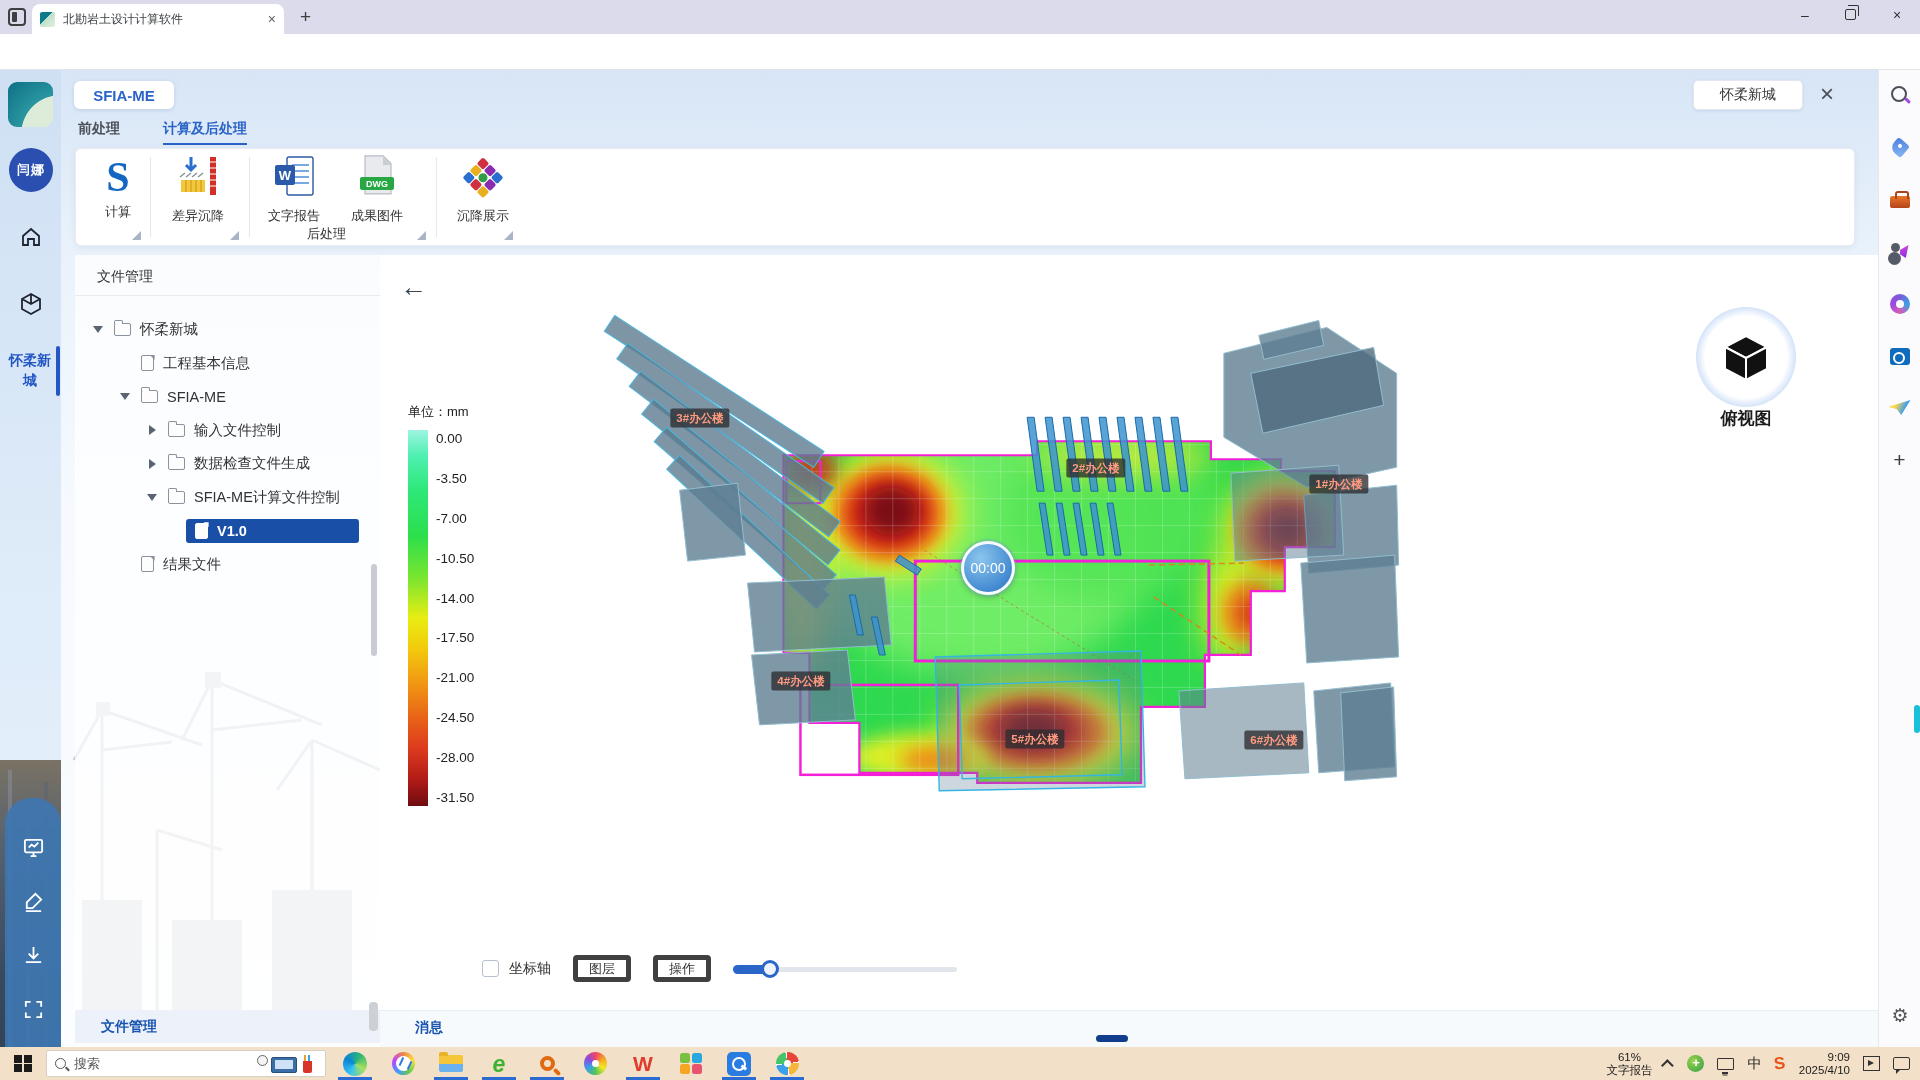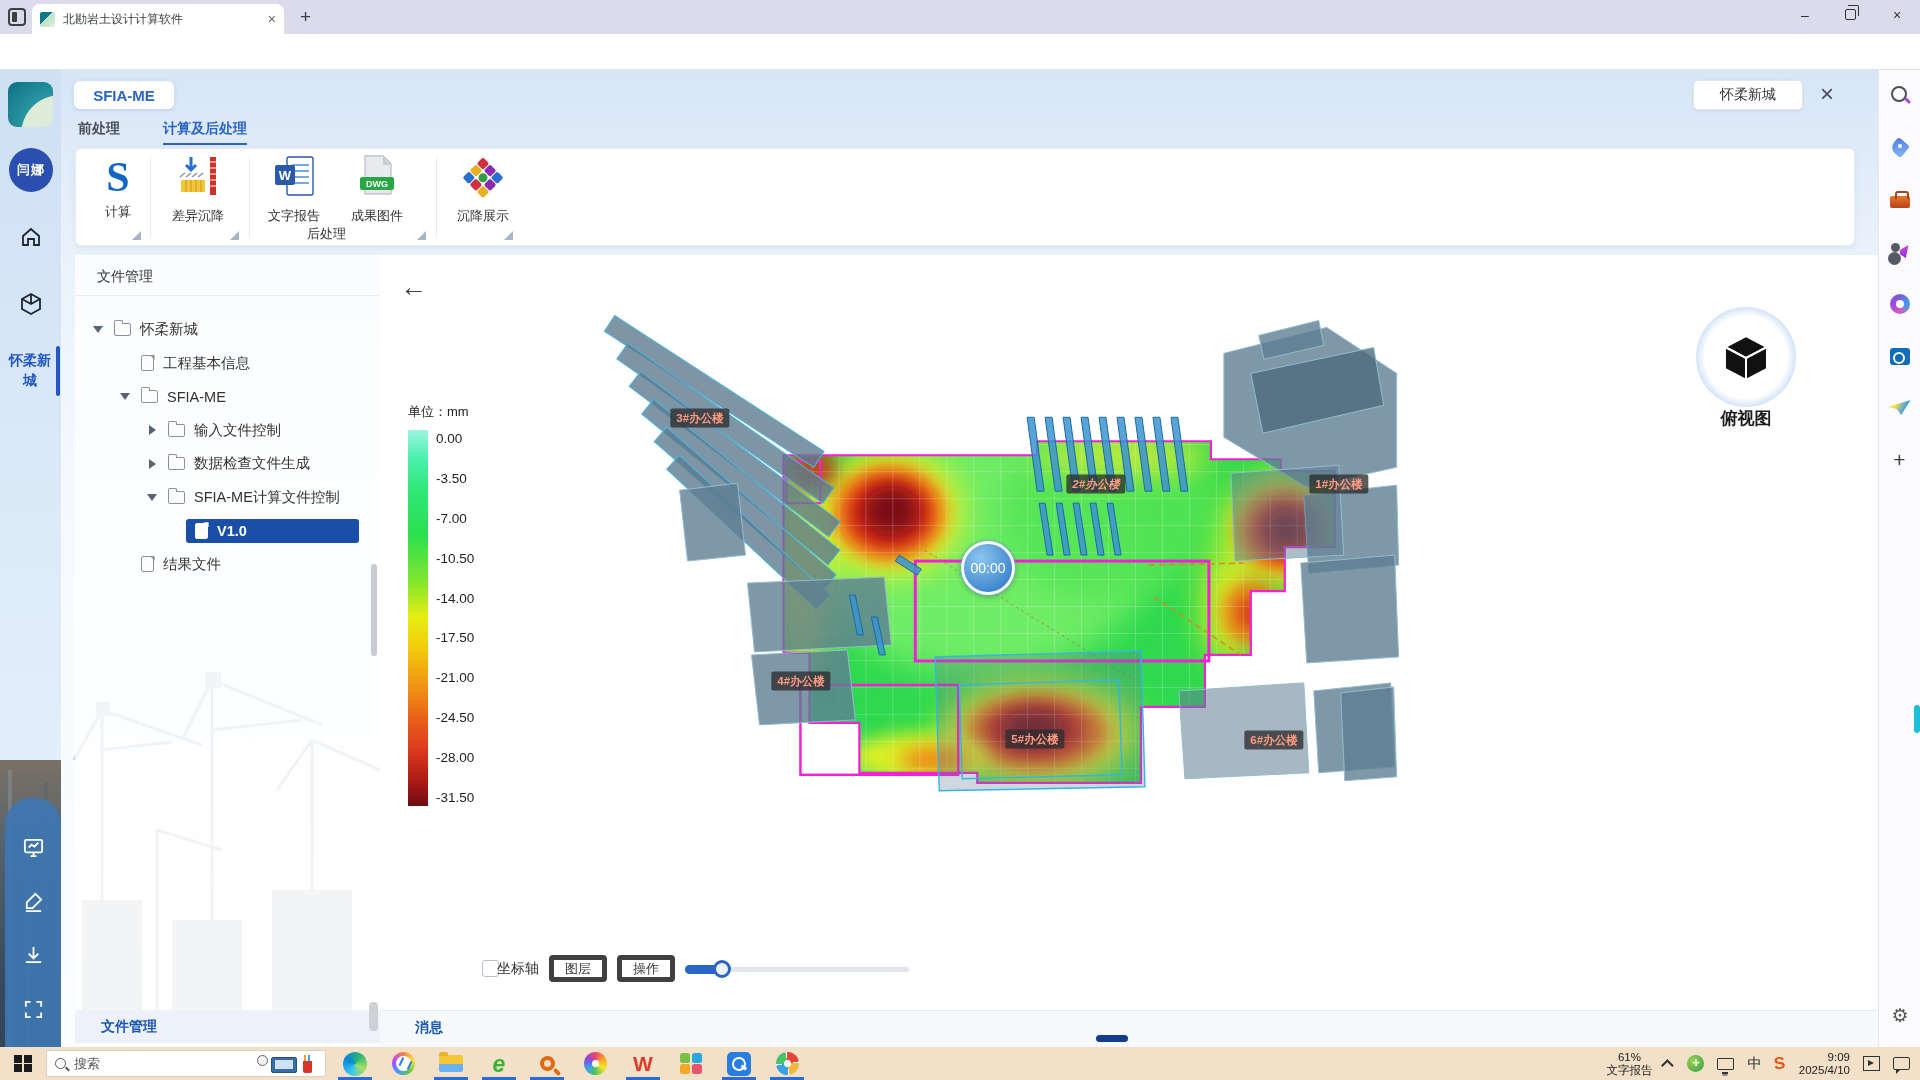--- a/index.html
+++ b/index.html
@@ -107,21 +107,21 @@
   .legend-unit { font-size:13px; color:#222; margin-bottom:9px; }
   .legend-body { display:flex; gap:8px; }
   .legend-bar { width:20px; height:376px; background:linear-gradient(180deg,#9df5e2 0%,#4ef0b0 7%,#2ee878 16%,#2cdf4d 28%,#7fe62e 40%,#e8ed12 50%,#f2cb0c 58%,#f09414 68%,#e86018 77%,#dc3a1e 85%,#b01b16 93%,#6e0c11 100%); }
   .legend-ticks { display:flex; flex-direction:column; justify-content:space-between; height:376px; padding:2px 0; }
   .legend-ticks div { font-size:13.5px; color:#222; line-height:13px; }
   .bldg-label { position:absolute; transform:translate(-50%,-50%); background:rgba(45,45,48,.78); color:#ff9a80; font-size:11.5px; font-weight:bold; padding:2px 6px; border-radius:2px; white-space:nowrap; z-index:5; }
   .time-btn { left:581px; top:286px; width:54px; height:54px; border-radius:50%; background:radial-gradient(circle at 35% 30%,#8cc6ee,#3e86cf 75%); border:3px solid rgba(255,255,255,.95); box-shadow:0 0 0 2px rgba(120,170,220,.35), 0 2px 6px rgba(0,0,0,.25); color:#fff; font-size:14px; display:flex; align-items:center; justify-content:center; z-index:6; }
   .viewcube { left:1316px; top:52px; width:100px; height:100px; border-radius:50%; background:radial-gradient(circle,#ffffff 58%,#cfe0f8 72%,rgba(207,224,248,0) 78%); display:flex; align-items:center; justify-content:center; z-index:6; }
   .cube-face { fill:#111; stroke:#fff; stroke-width:2; }
   .viewcube-label { left:1318px; top:152px; width:96px; text-align:center; font-size:17px; font-weight:bold; color:#1b1b1b; text-shadow:0 0 4px #fff,0 0 6px #fff; z-index:6; }
-  .vc-controls { left:102px; top:700px; display:flex; align-items:center; gap:10px; z-index:6; }
+  .vc-controls { left:102px; top:700px; display:flex; align-items:center; gap:22px; z-index:6; }
   .chk { width:17px; height:17px; border:1.5px solid #b8c0cc; border-radius:3px; background:#fff; }
   .chk-label { font-size:14px; color:#333; margin-left:-12px; }
   .vbtn { width:58px; height:27px; border:5px solid #404040; border-radius:4px; background:#fff; font-size:13px; color:#333; display:flex; align-items:center; justify-content:center; }
   .slider { position:relative; width:224px; height:18px; }
   .slider-track { position:absolute; left:0; top:7px; width:224px; height:5px; background:#e2e6ec; border-radius:3px; }
   .slider-fill { position:absolute; left:0; top:5px; width:38px; height:9px; background:#2a66c8; border-radius:5px; }
   .slider-thumb { position:absolute; left:28px; top:0; width:18px; height:18px; border-radius:50%; background:#eef4fb; border:3.5px solid #2a66c8; }
 
   
   .msgbar { left:380px; top:1010px; width:1498px; height:37px; background:#f7fafd; border-top:1px solid #e8eef5; }
@@ -599,21 +599,21 @@
             <div>-21.00</div>
             <div>-24.50</div>
             <div>-28.00</div>
             <div>-31.50</div>
           </div>
       </div>
     </div>
 
     <div id="bldgLabels">
         <div class="bldg-label" style="left: 320px; top: 163px;">3#办公楼</div>
-        <div class="bldg-label" style="left: 716px; top: 229px; font-style: italic;">2#办公楼</div>
+        <div class="bldg-label" style="left: 716px; top: 213px;">2#办公楼</div>
         <div class="bldg-label" style="left: 959px; top: 229px;">1#办公楼</div>
         <div class="bldg-label" style="left: 421px; top: 426px;">4#办公楼</div>
         <div class="bldg-label" style="left: 655px; top: 484px;">5#办公楼</div>
         <div class="bldg-label" style="left: 894px; top: 485px;">6#办公楼</div>
       </div>
 
     <div class="abs time-btn">00:00</div>
 
     <div class="abs viewcube">
       <svg width="58" height="58" viewBox="0 0 58 58">

